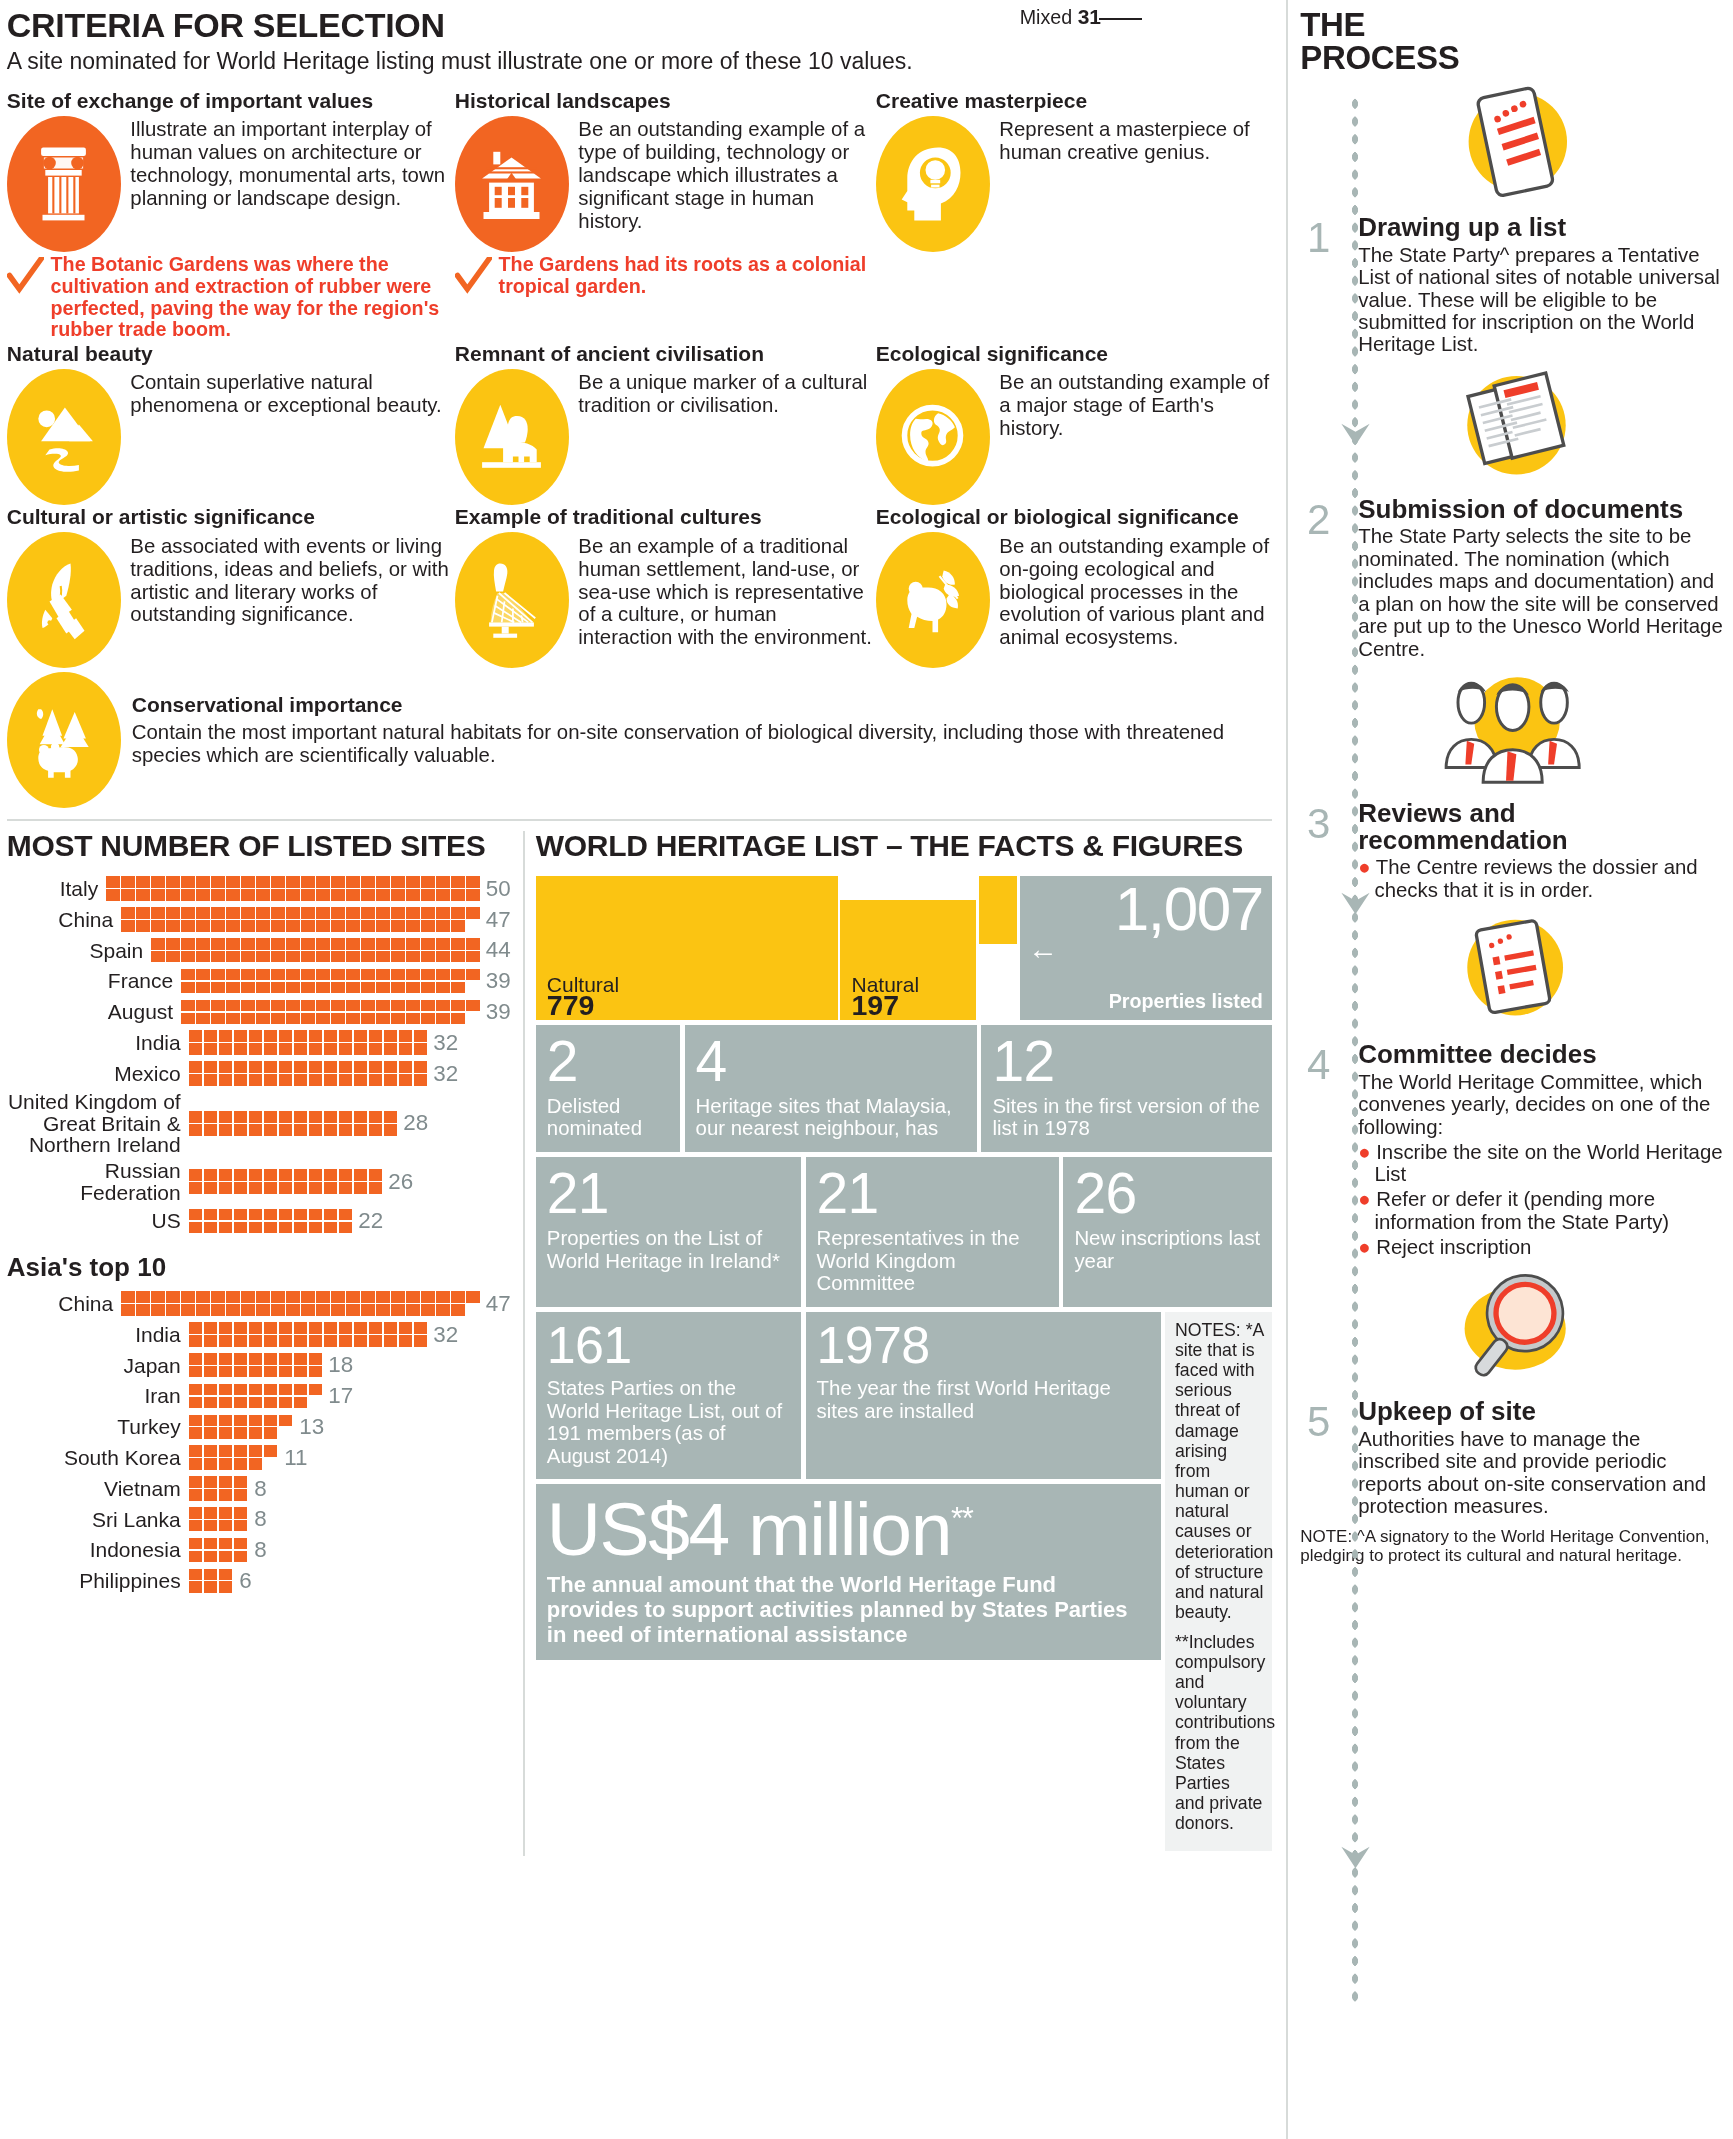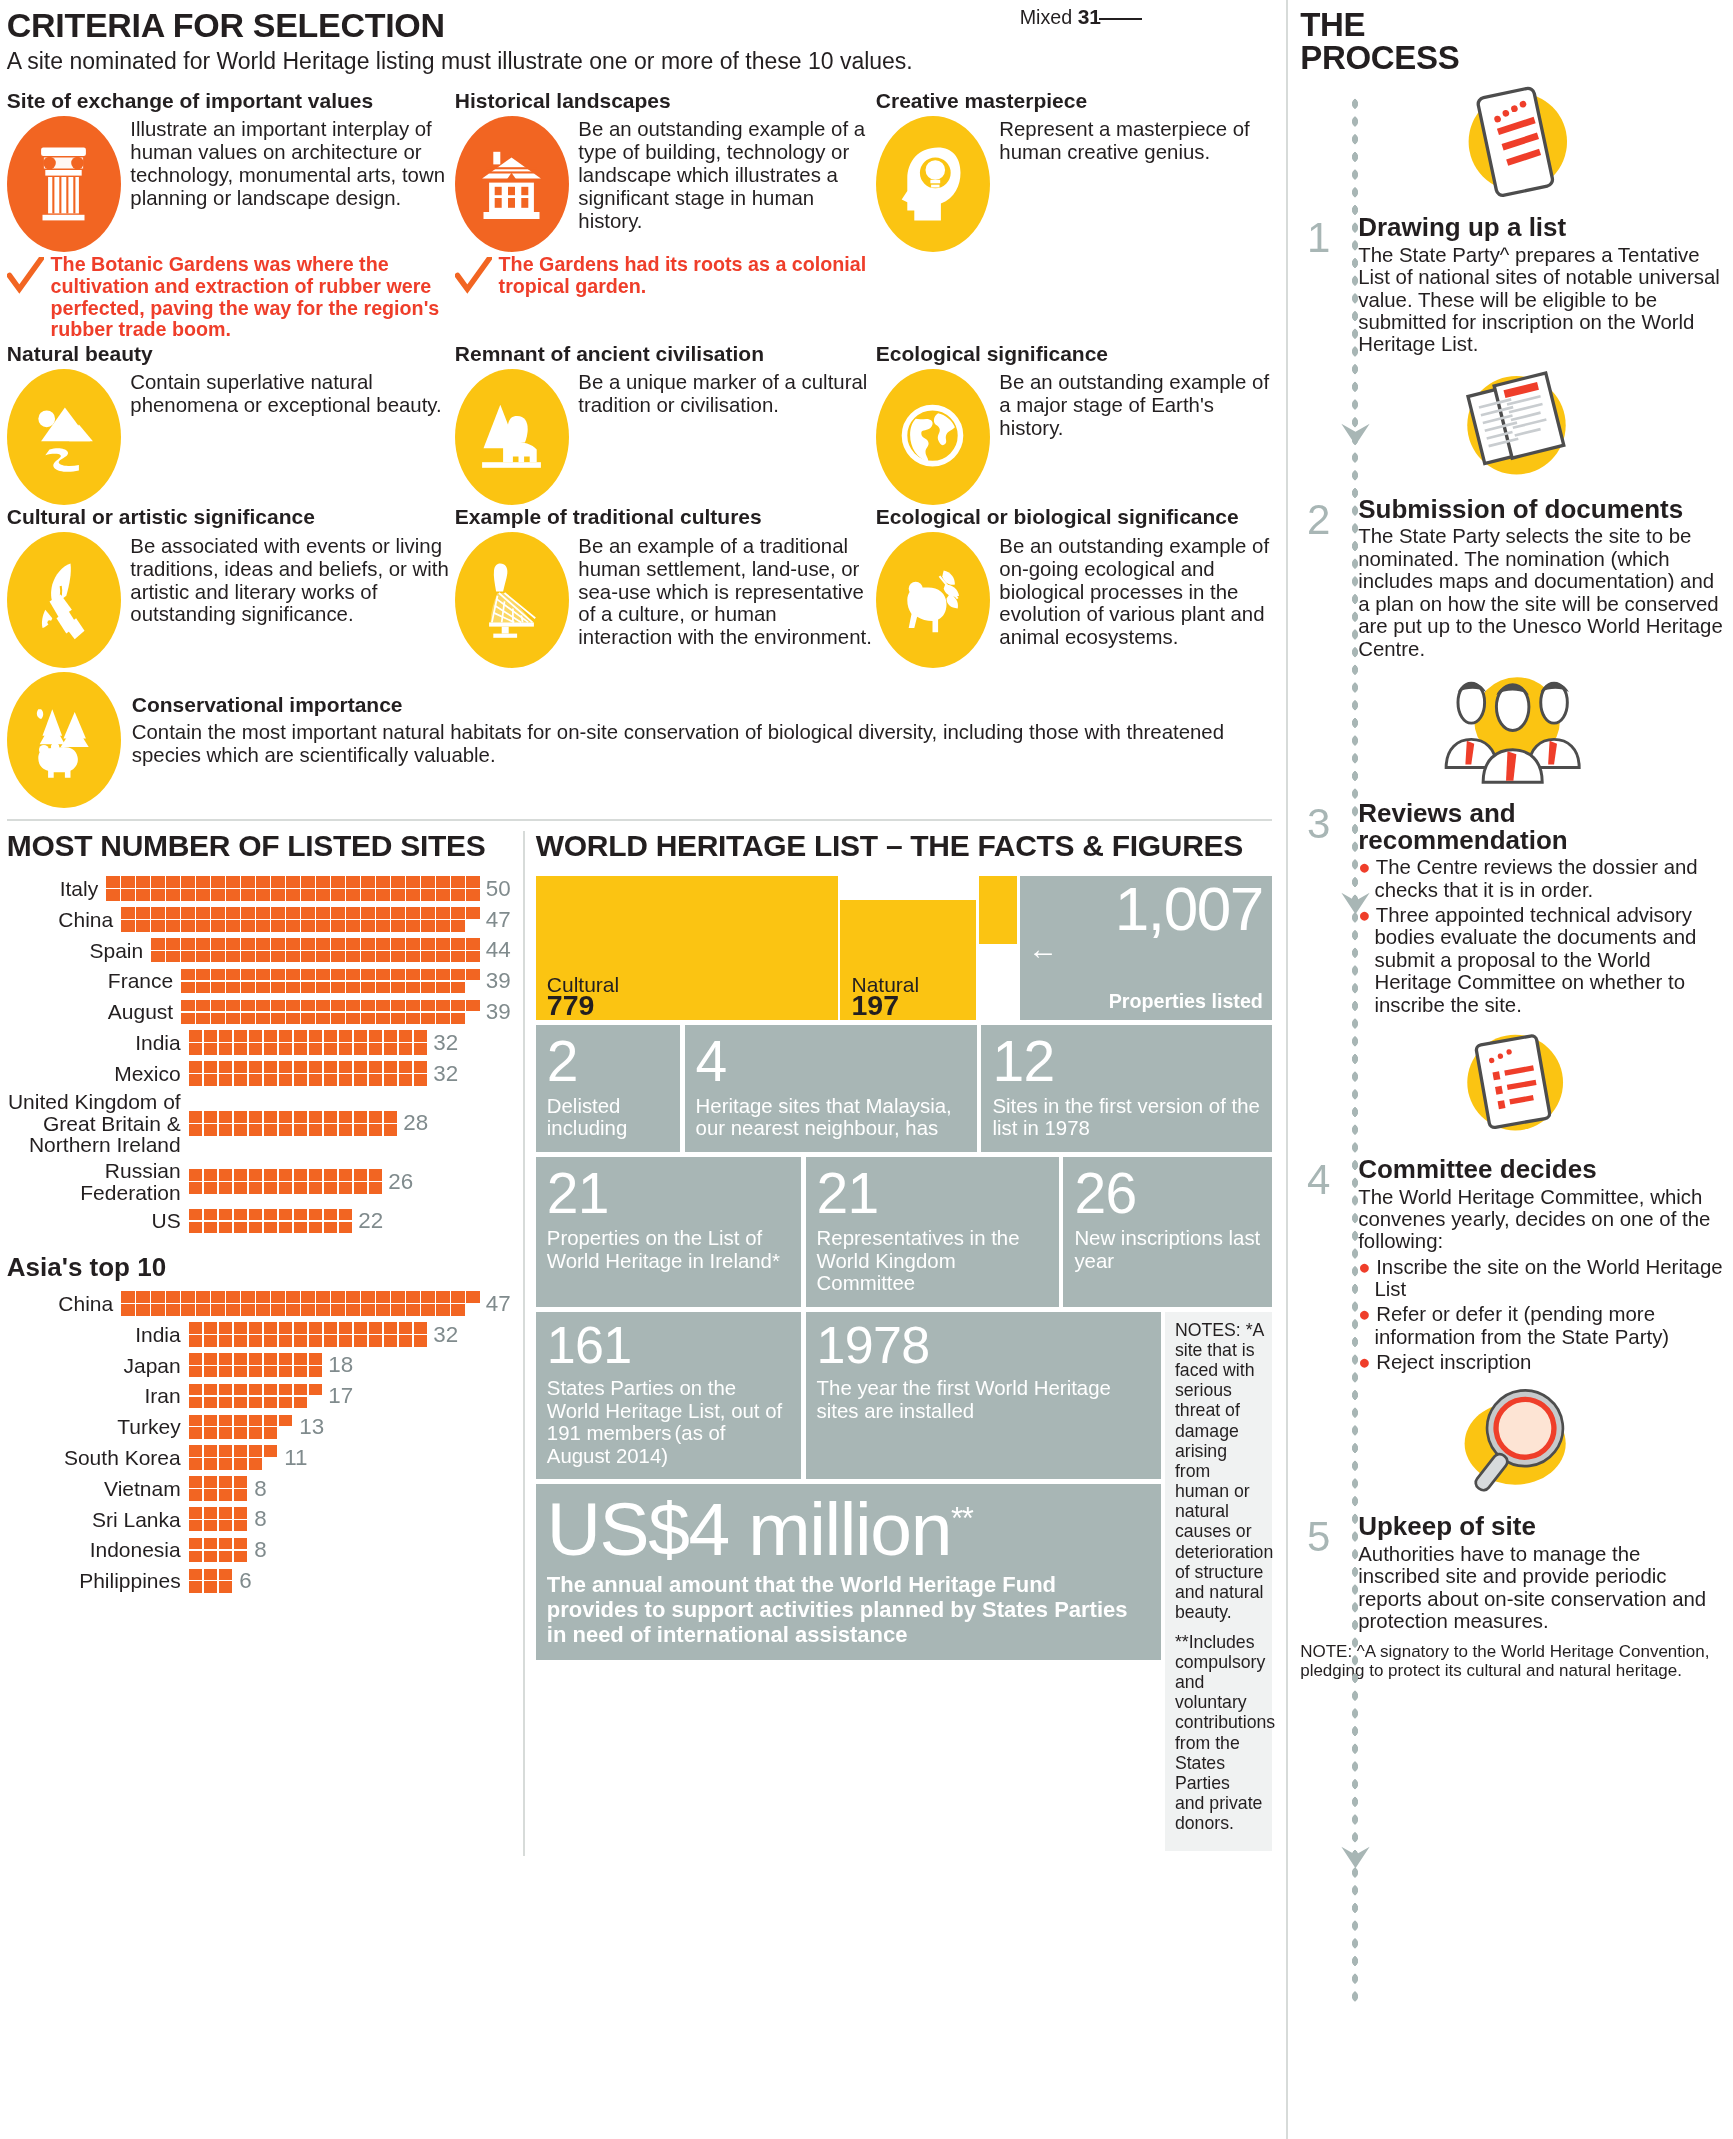--- a/index.html
+++ b/index.html
@@ -1108,21 +1108,21 @@
             <span>Mixed</span>
             <b>31</b>
           </div>
           <div class="mixed-line"></div>
         </div>
 
         <div class="grid-tiles">
           <div class="trow">
             <div class="tile" style="width:144px">
               <span class="big">2</span>
-              <span class="desc">Delisted including</span>
+              <span class="desc">Delisted nominated</span>
             </div>
             <div class="tile" style="width:292px">
               <span class="big">4</span>
               <span class="desc">Heritage sites that Malaysia, our nearest neighbour, has</span>
             </div>
             <div class="tile" style="flex:1">
               <span class="big">12</span>
               <span class="desc">Sites in the first version of the list in 1978</span>
             </div>
           </div>
@@ -1244,21 +1244,20 @@
         </svg>
     </div>
     <svg class="arrowhead" style="top:890px" viewBox="0 0 46 40">
         <path d="M2 4 L23 36 L44 4 L23 16 Z" fill="#a8b6b5"></path>
       </svg>
     <div class="step">
       <div class="step-num">3</div>
       <div class="step-title">Reviews and recommendation</div>
       <div class="step-text">
         <span class="bullet-line"><span class="dot">●</span> <span>The Centre reviews the dossier and checks that it is in order.</span></span>
-        <span class="bullet-line"><span class="dot">●</span> <span>Three appointed technical advisory bodies evaluate the documents and submit a proposal to the World Heritage Committee on whether to inscribe the site.</span></span>
       </div>
     </div>
 
     <div class="proc-icon">
       <svg viewBox="0 0 200 200">
           <circle cx="104" cy="94" r="72" fill="#fbc412"></circle>
           <g transform="rotate(-10 100 100)">
             <rect x="56" y="30" width="92" height="126" rx="8" fill="#fff" stroke="#4d4d4d" stroke-width="5"></rect>
             <g fill="#ef3e2a">
               <circle cx="76" cy="56" r="4"></circle>

